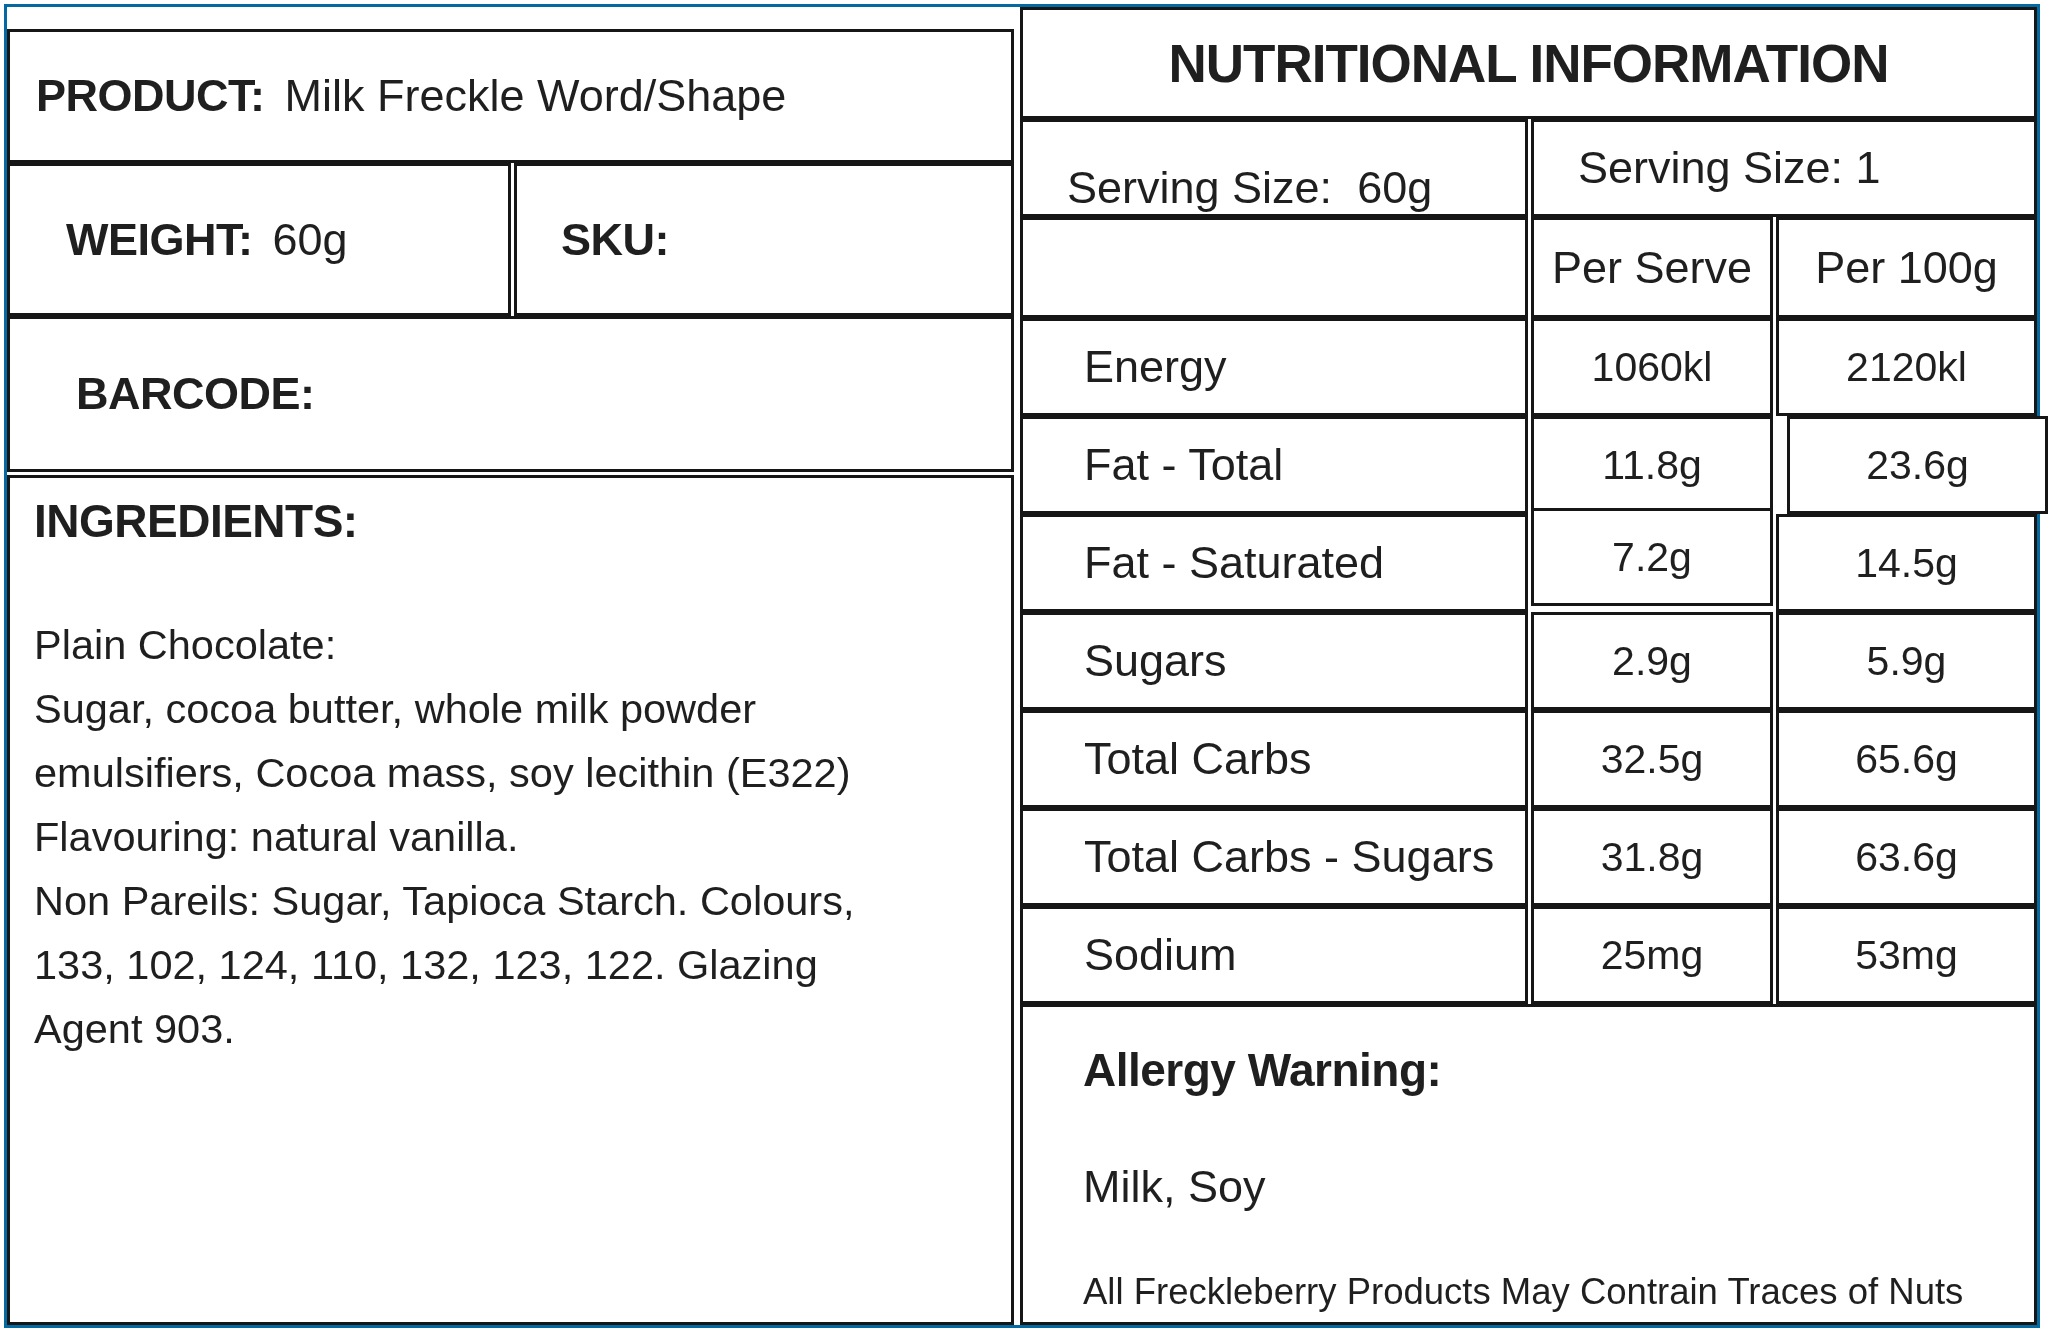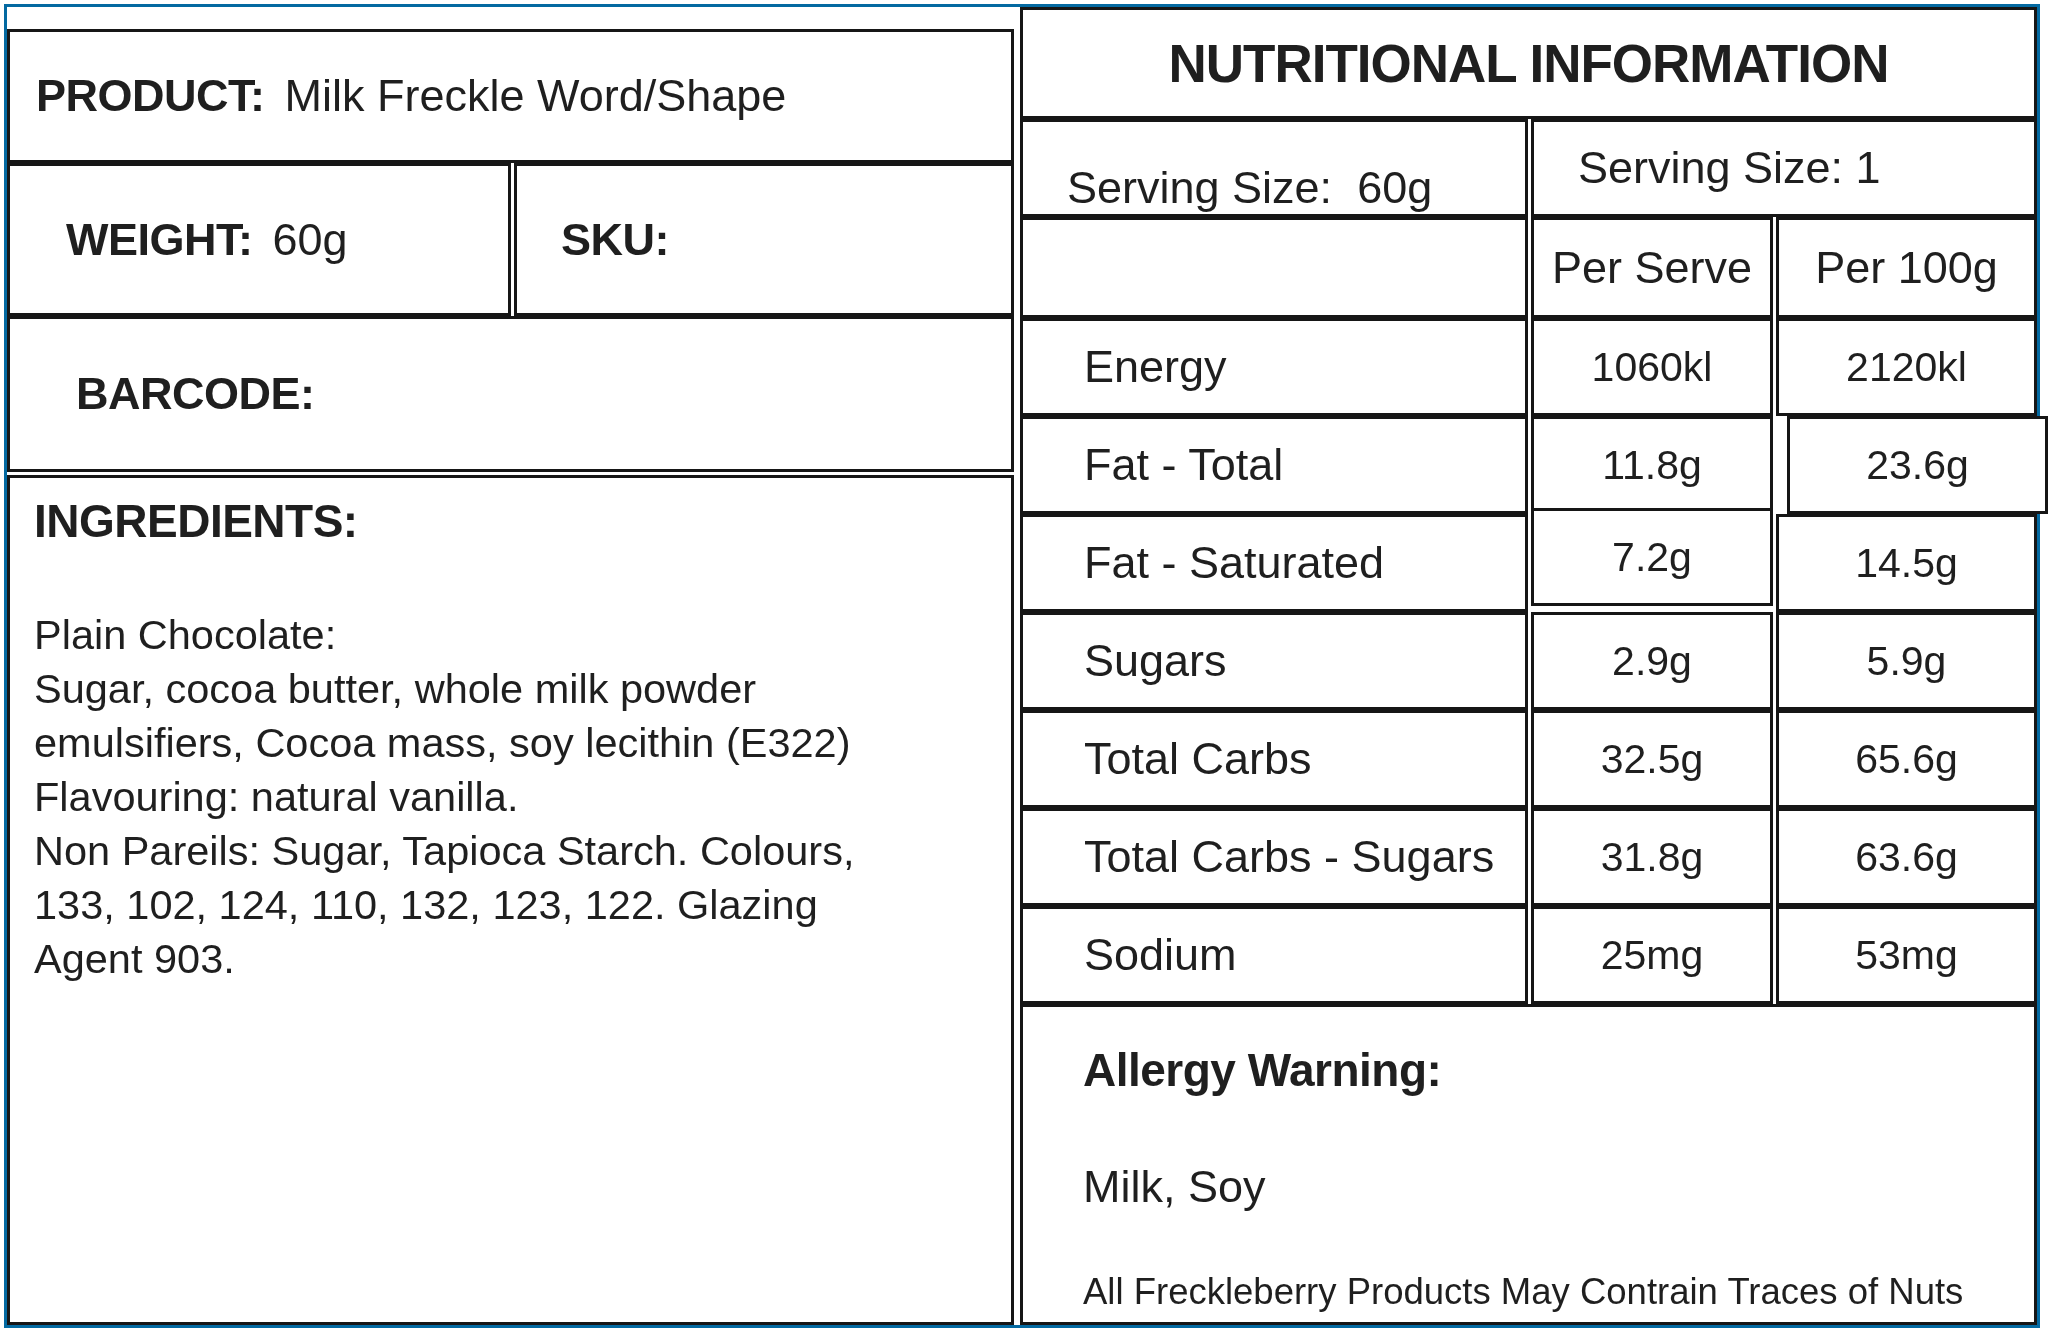--- a/index.html
+++ b/index.html
@@ -43,20 +43,21 @@
   .nut-label { font-size: 45px; padding-left: 61px; }
   .center-both { justify-content: center; }
   .header-title { font-size: 53px; font-weight: bold; letter-spacing: -1px; }
   .serving { font-size: 45px; white-space: pre-wrap; }
   .colhead { font-size: 45px; }
   .ing-box {
     flex-direction: column;
     align-items: flex-start;
     padding: 16px 24px;
     justify-content: flex-start;
+    gap: 10px;
   }
   .ing-heading { font-size: 46px; font-weight: bold; letter-spacing: -0.5px; margin-bottom: 60px; }
   .ing-line { font-size: 41.5px; line-height: 54px; white-space: nowrap; }
   .allergy-box {
     flex-direction: column;
     align-items: flex-start;
     justify-content: flex-start;
     padding: 36px 60px;
   }
   .allergy-title { font-size: 46px; font-weight: bold; letter-spacing: -0.5px; }

